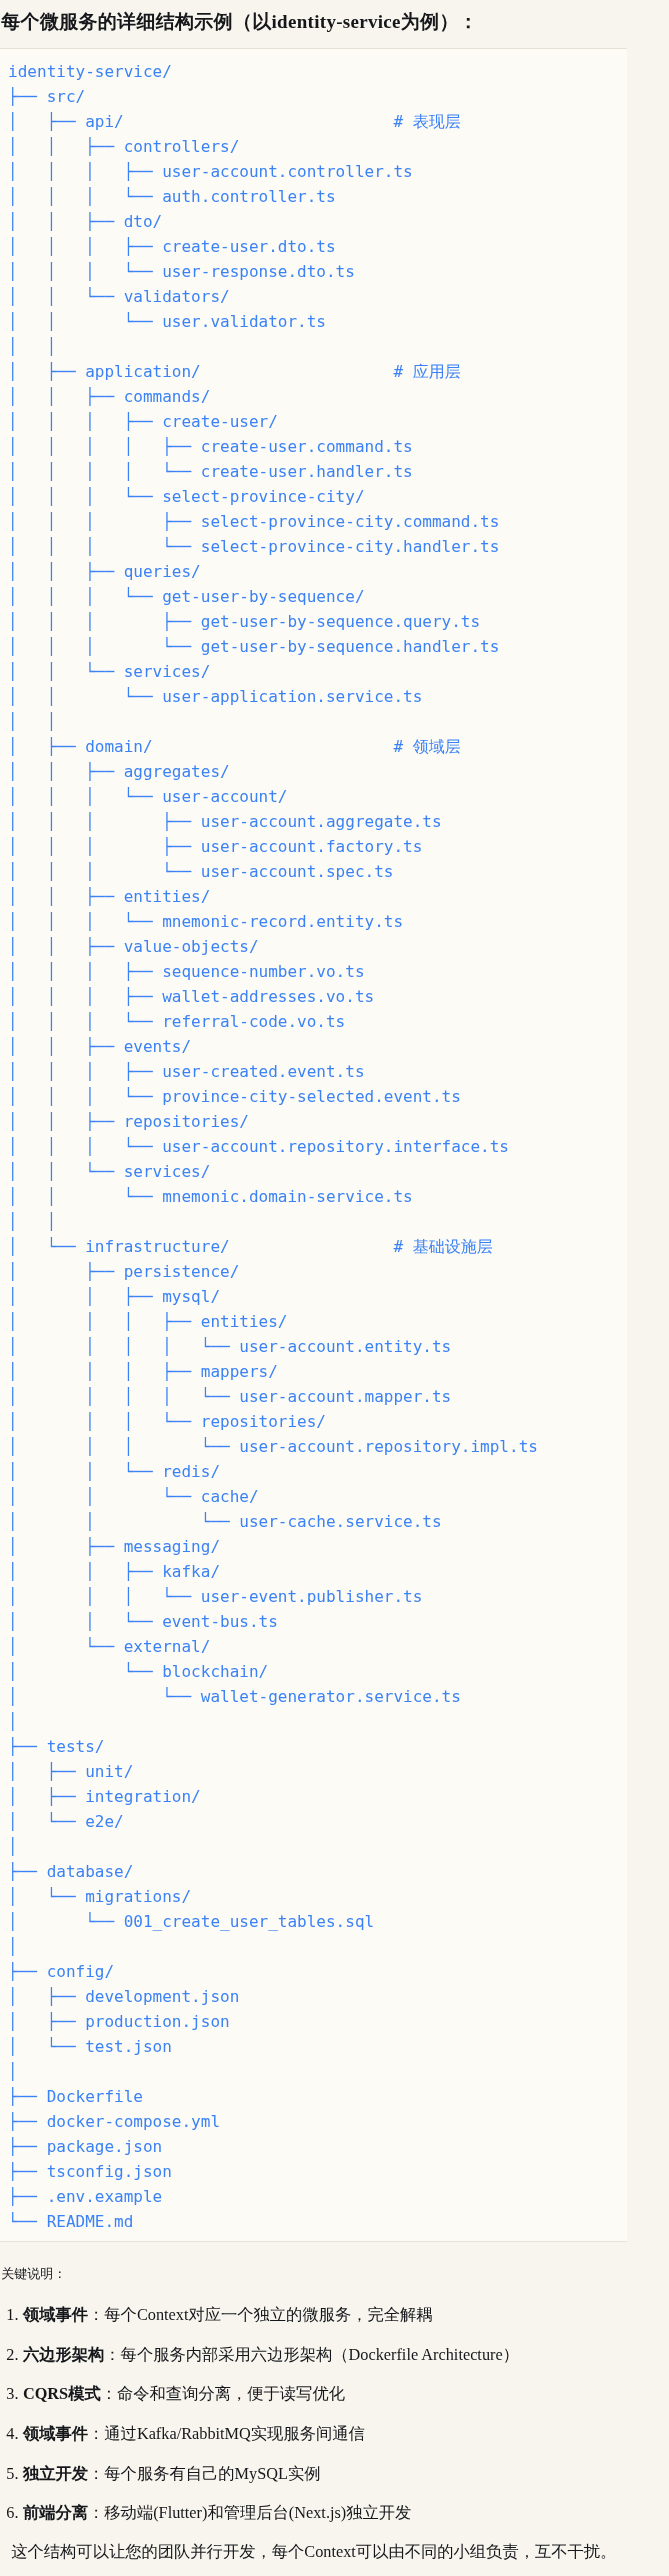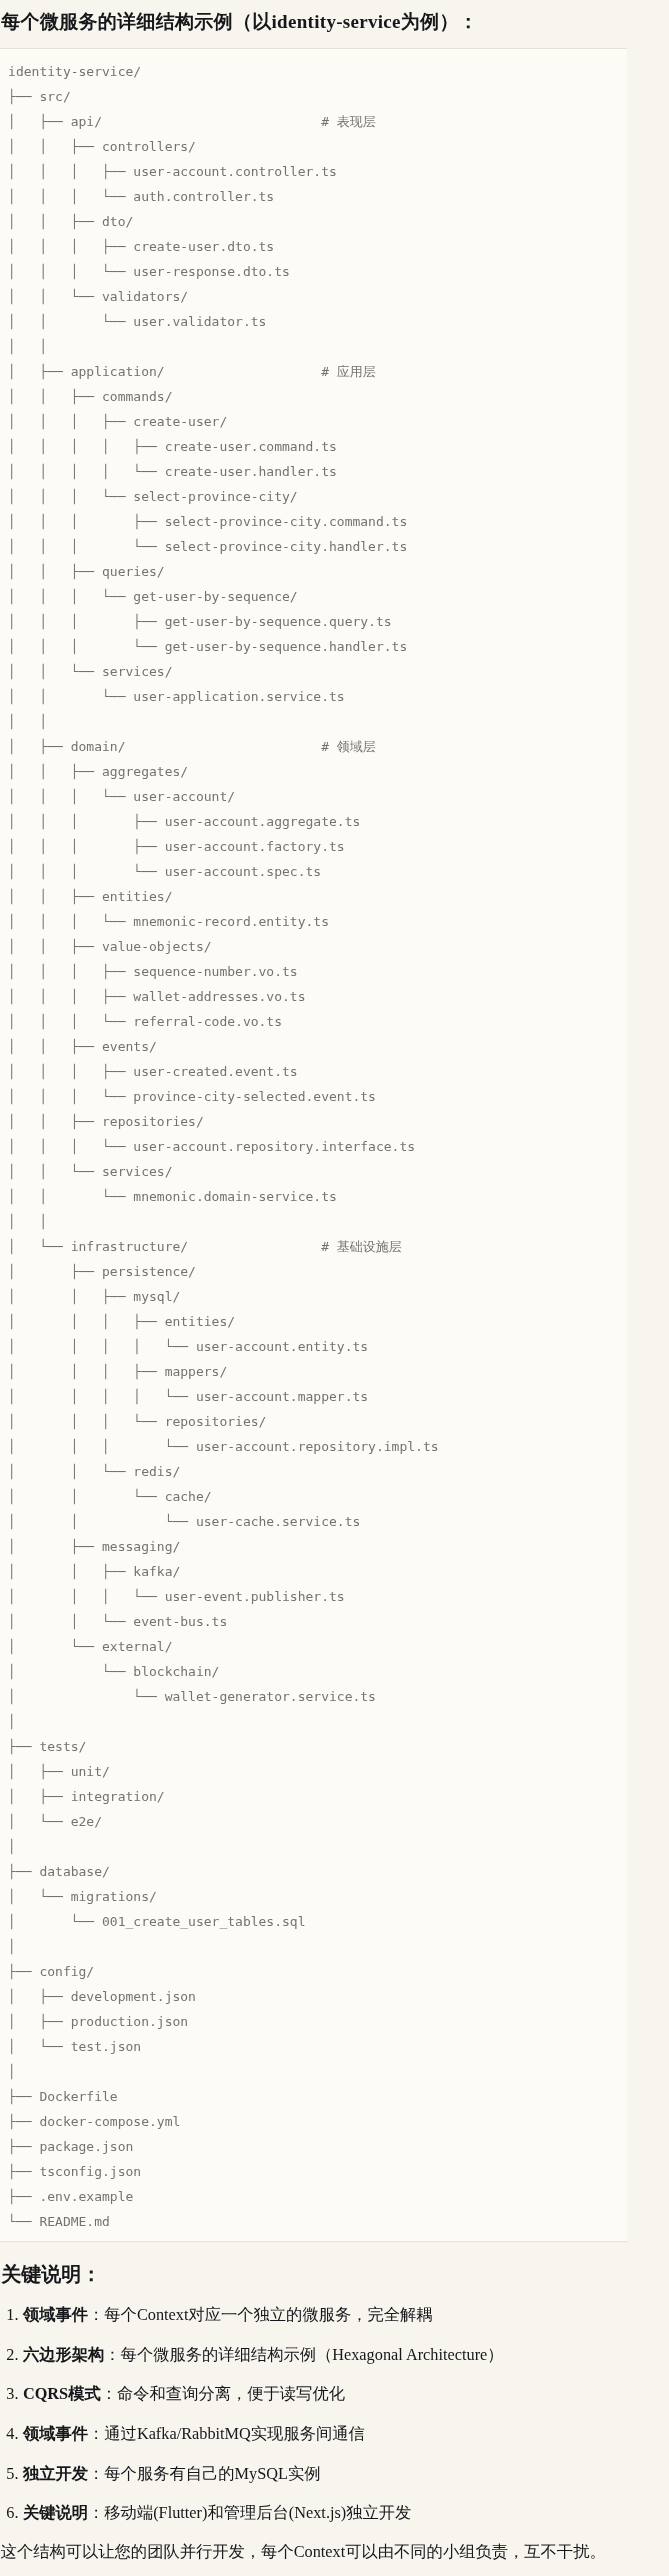--- a/index.html
+++ b/index.html
@@ -25,29 +25,29 @@
   }
   .code-block {
     background: #fcfbf5;
     border-top: 0.6px solid #e5e2d8;
     border-bottom: 0.6px solid #e5e2d8;
     padding: 10px 6.3px 7.5px 8.1px;
   }
   .code-block pre {
     margin: 0;
     font-family: "DejaVu Sans Mono", "Liberation Mono", monospace;
-    font-size: 13px;
+    font-size: 16px;
     line-height: 25px;
-    color: #737373;
+    color: #3b82f6;
     white-space: pre;
   }
   .notes-heading {
-    font-size: 20px;
+    font-size: 13px;
     line-height: 24px;
-    font-weight: 700;
+    font-weight: 400;
     margin: 20px 1.3px 0 1.3px;
   }
   .notes-list {
     margin: 0;
     padding: 0;
     list-style: none;
   }
   .note-item {
     font-size: 16.3px;
     line-height: 20.6px;
@@ -57,20 +57,21 @@
   .note-item .marker {
     margin-right: 4.4px;
   }
   .note-item .term {
     font-weight: 700;
   }
   .closing-paragraph {
     font-size: 16.3px;
     line-height: 21px;
     margin: 17.5px 0 0 0.6px;
+    text-align: center;
   }
 </style>
 </head>
 <body>
 
 <div class="page">
 
   <div class="page-title">每个微服务的详细结构示例（以identity-service为例）：</div>
 
   <div class="code-block">
@@ -160,23 +161,23 @@
 ├── package.json
 ├── tsconfig.json
 ├── .env.example
 └── README.md</pre>
   </div>
 
   <div class="notes-heading">关键说明：</div>
 
   <ol class="notes-list">
     <li class="note-item"><span class="marker">1.</span><span class="term">领域事件</span><span class="sep">：</span><span class="desc">每个Context对应一个独立的微服务，完全解耦</span></li>
-    <li class="note-item"><span class="marker">2.</span><span class="term">六边形架构</span><span class="sep">：</span><span class="desc">每个微服务的详细结构示例（Hexagonal Architecture）</span></li>
+    <li class="note-item"><span class="marker">2.</span><span class="term">六边形架构</span><span class="sep">：</span><span class="desc">每个服务内部采用六边形架构（Dockerfile Architecture）</span></li>
     <li class="note-item"><span class="marker">3.</span><span class="term">CQRS模式</span><span class="sep">：</span><span class="desc">命令和查询分离，便于读写优化</span></li>
     <li class="note-item"><span class="marker">4.</span><span class="term">领域事件</span><span class="sep">：</span><span class="desc">通过Kafka/RabbitMQ实现服务间通信</span></li>
     <li class="note-item"><span class="marker">5.</span><span class="term">独立开发</span><span class="sep">：</span><span class="desc">每个服务有自己的MySQL实例</span></li>
-    <li class="note-item"><span class="marker">6.</span><span class="term">关键说明</span><span class="sep">：</span><span class="desc">移动端(Flutter)和管理后台(Next.js)独立开发</span></li>
+    <li class="note-item"><span class="marker">6.</span><span class="term">前端分离</span><span class="sep">：</span><span class="desc">移动端(Flutter)和管理后台(Next.js)独立开发</span></li>
   </ol>
 
   <p class="closing-paragraph">这个结构可以让您的团队并行开发，每个Context可以由不同的小组负责，互不干扰。</p>
 
 </div>
 
 
 </body></html>

